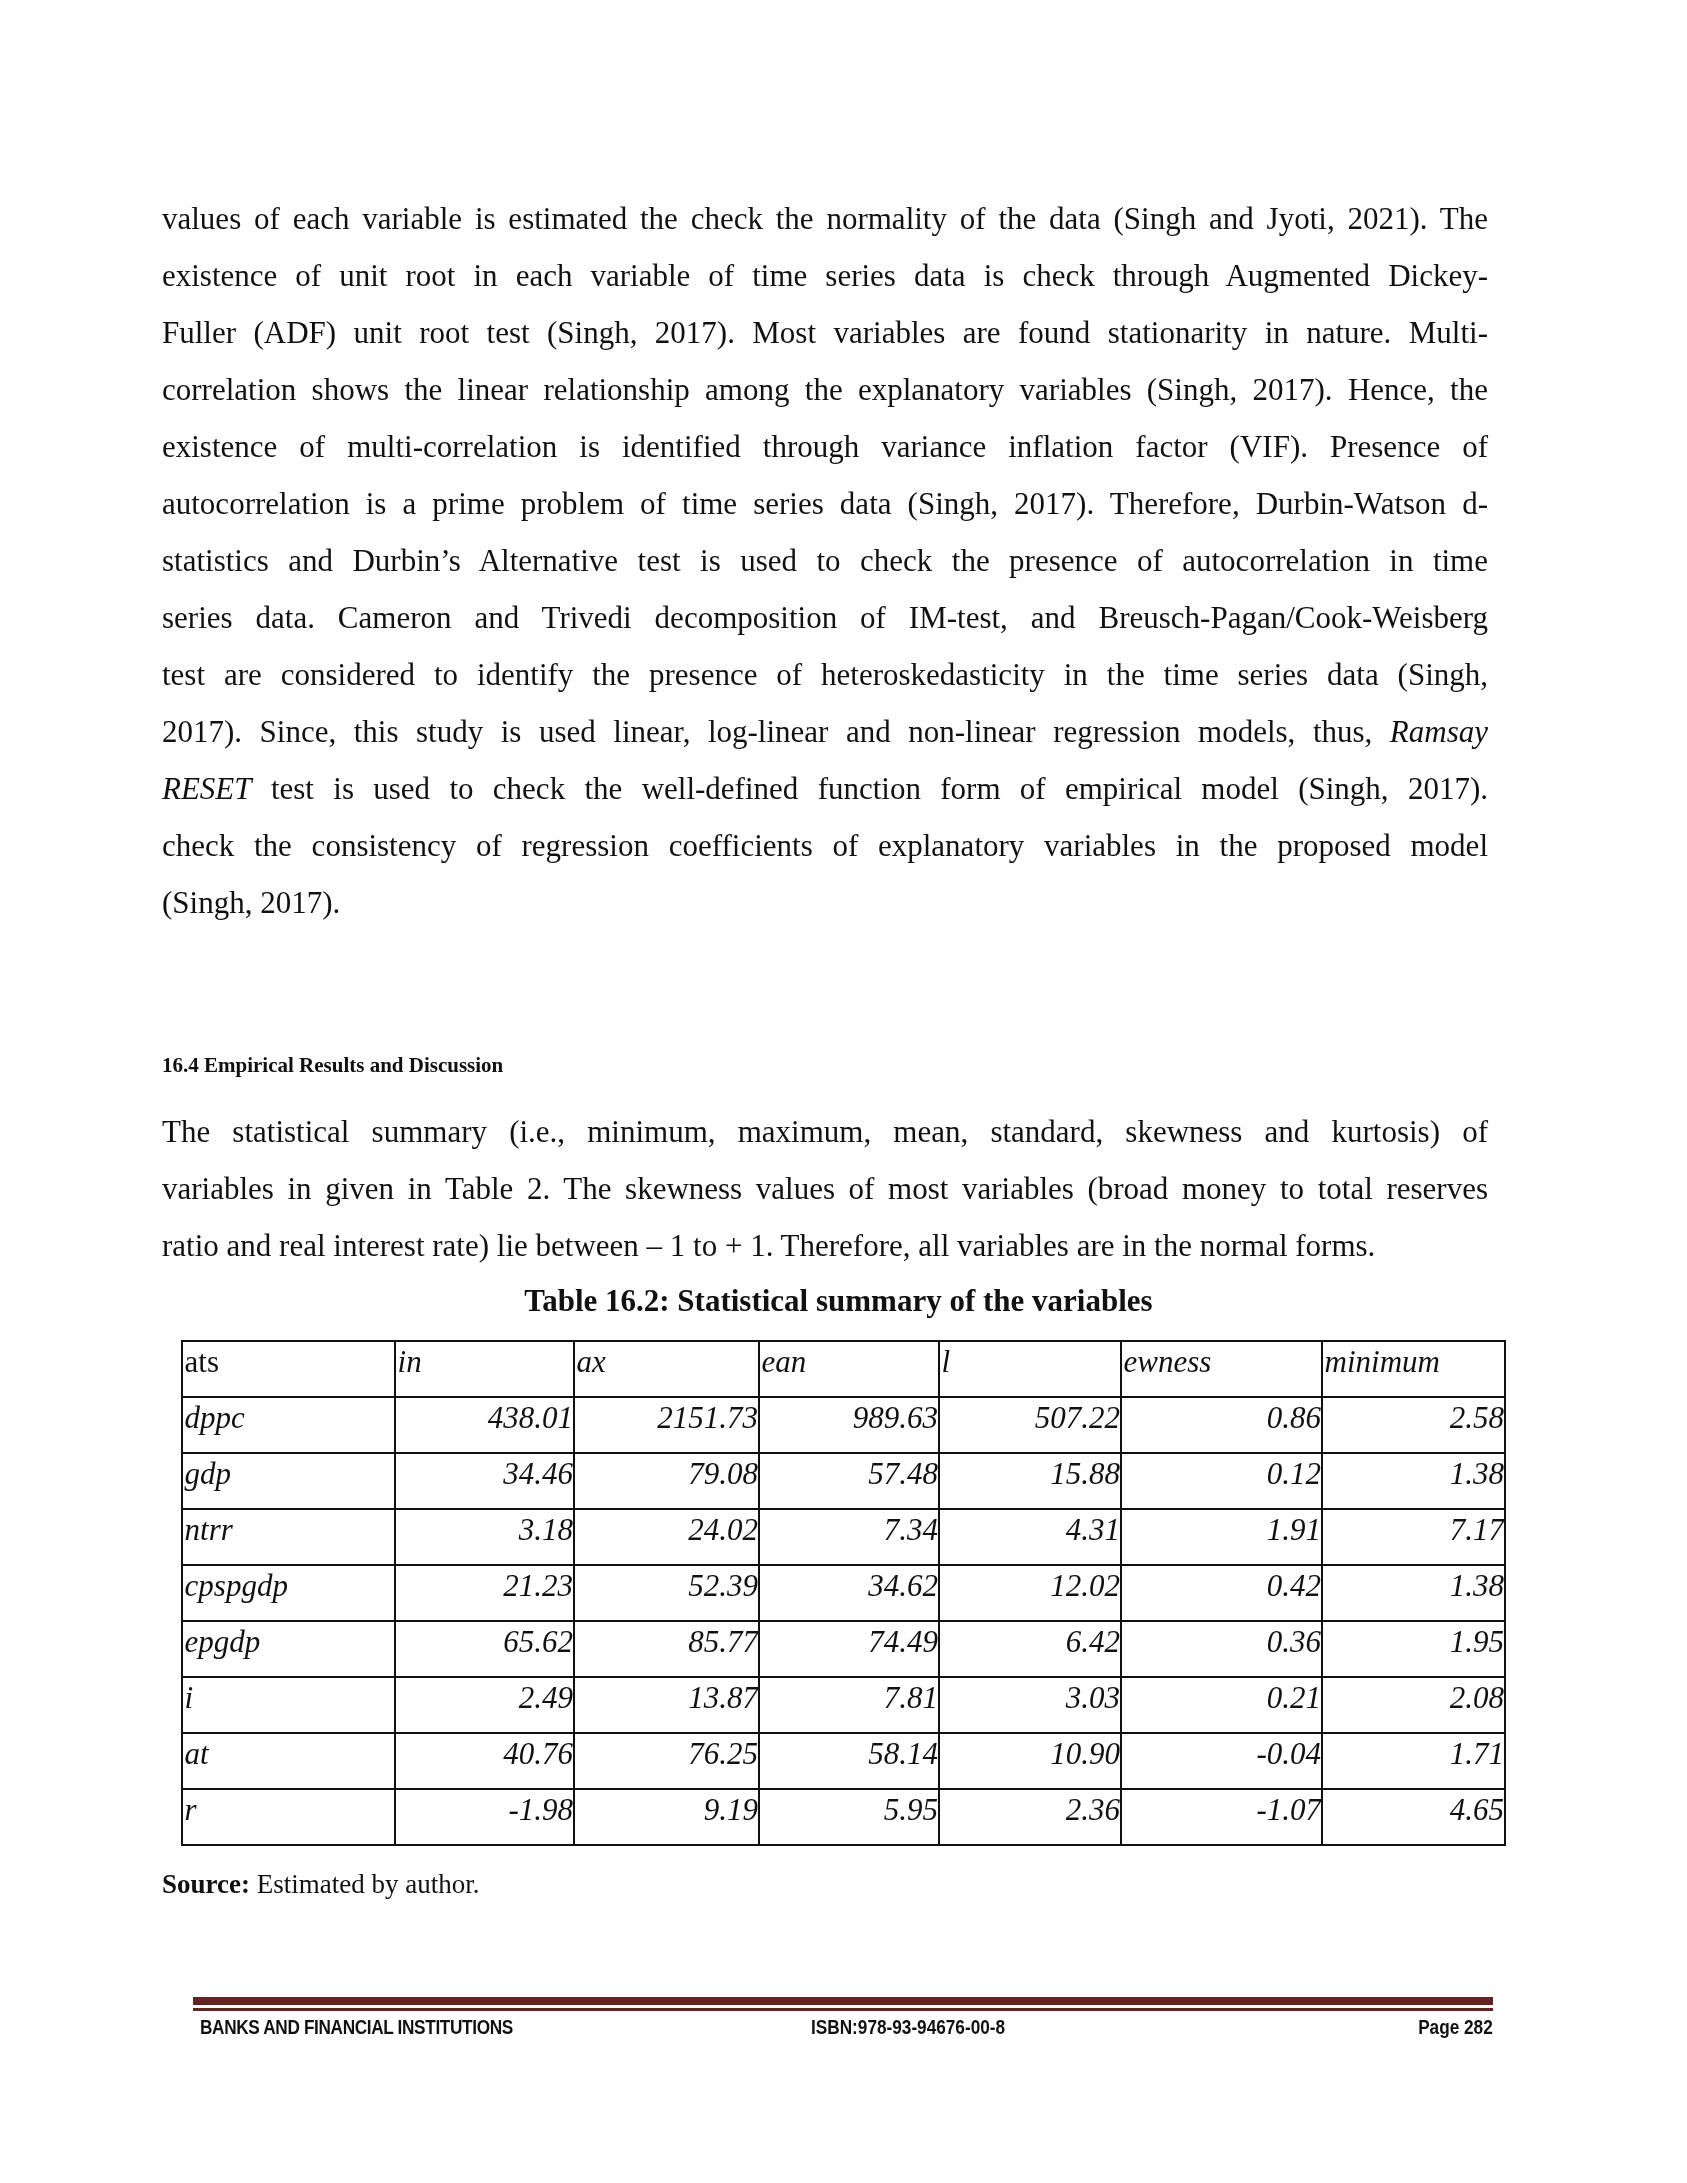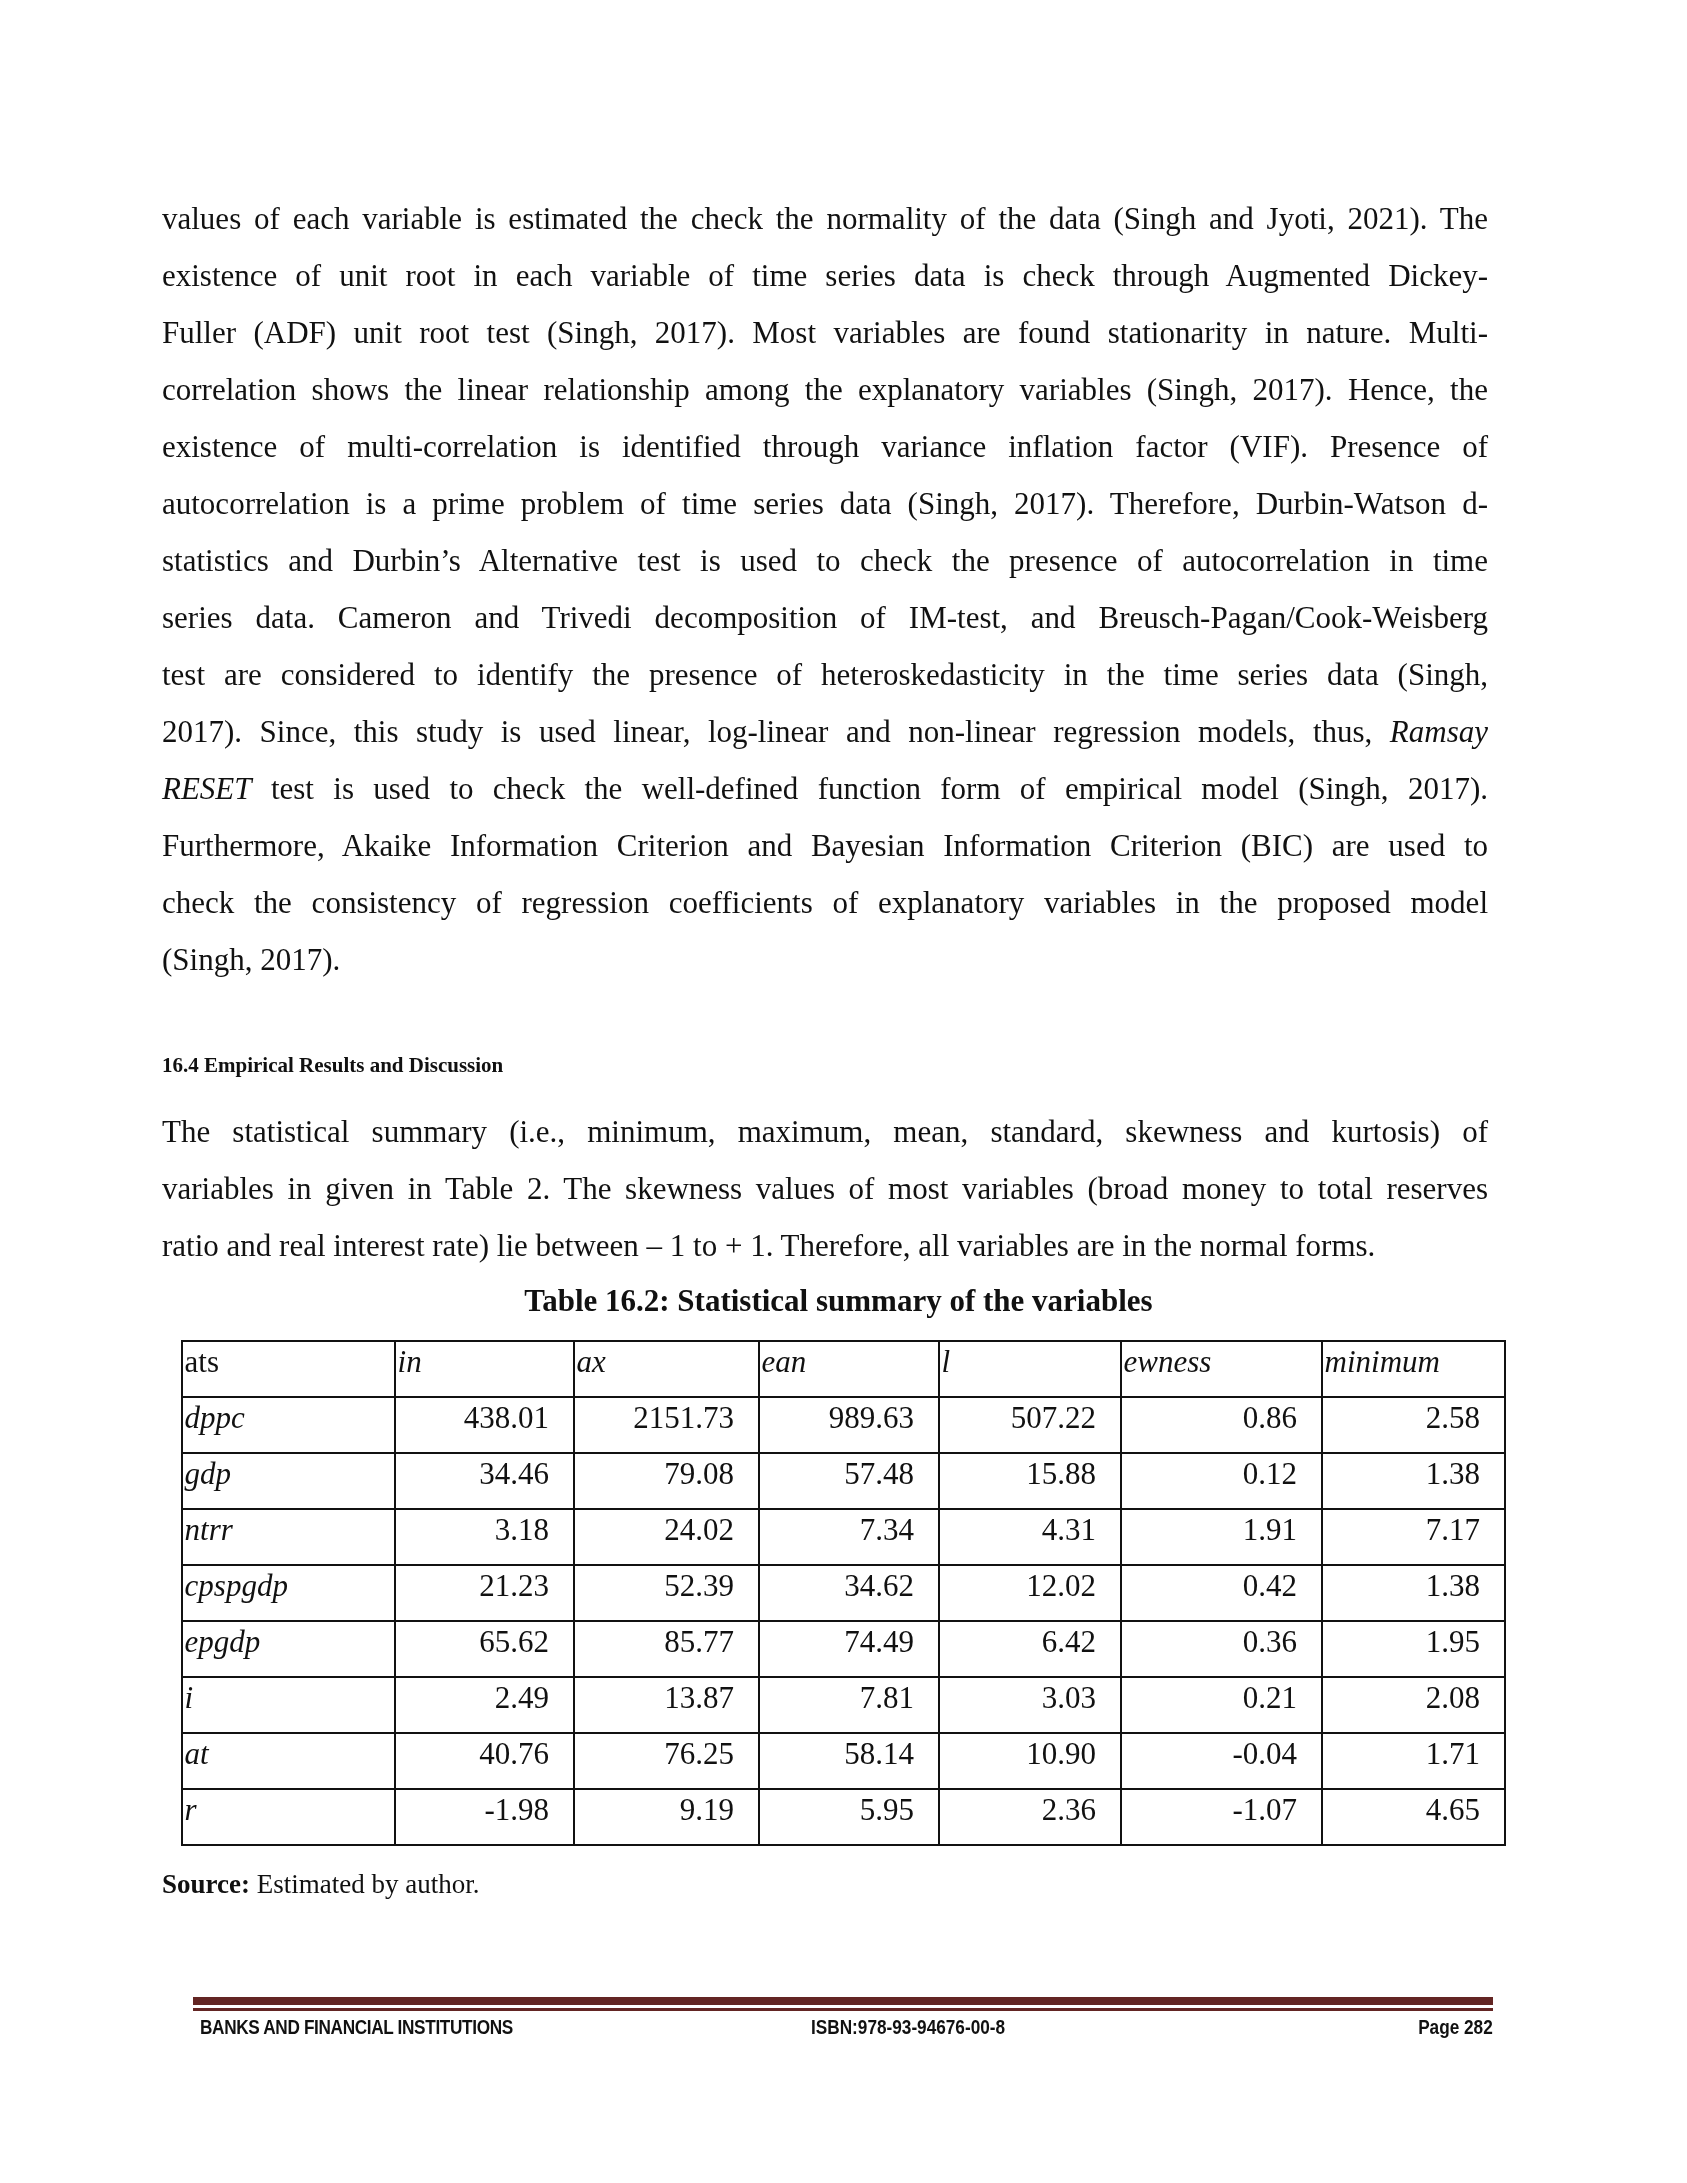--- a/index.html
+++ b/index.html
@@ -30,21 +30,21 @@
     border-collapse: collapse; font-size: 31px;
   }
   table.stats td, table.stats th {
     border: 2.1px solid #111;
     height: 54px; padding: 0 15px 0 1.6px; vertical-align: top;
     line-height: 40px; font-weight: normal;
   }
   table.stats th { text-align: left; font-style: italic; padding-left: 1.6px; }
   table.stats th.first { font-style: normal; }
   table.stats td.var { font-style: italic; text-align: left; }
-  table.stats td.num { text-align: right; padding-right: 24px; }
+  table.stats td.num { text-align: right; padding-right: 0; font-style: italic; }
   .source {
     position: absolute; left: 162px; top: 1869px; font-size: 27px; margin: 0;
   }
   .source b { font-weight: bold; }
   .footer-rule-thick {
     position: absolute; left: 193px; top: 1997px; width: 1300px; height: 8.2px;
     background: #632523;
   }
   .footer-rule-thin {
     position: absolute; left: 193px; top: 2008px; width: 1300px; height: 2.5px;
@@ -67,21 +67,20 @@
   <span class="line">existence of unit root in each variable of time series data is check through Augmented Dickey-</span>
   <span class="line">Fuller (ADF) unit root test (Singh, 2017). Most variables are found stationarity in nature. Multi-</span>
   <span class="line">correlation shows the linear relationship among the explanatory variables (Singh, 2017). Hence, the</span>
   <span class="line">existence of multi-correlation is identified through variance inflation factor (VIF). Presence of</span>
   <span class="line">autocorrelation is a prime problem of time series data (Singh, 2017). Therefore, Durbin-Watson d-</span>
   <span class="line">statistics and Durbin’s Alternative test is used to check the presence of autocorrelation in time</span>
   <span class="line">series data. Cameron and Trivedi decomposition of IM-test, and Breusch-Pagan/Cook-Weisberg</span>
   <span class="line">test are considered to identify the presence of heteroskedasticity in the time series data (Singh,</span>
   <span class="line"><span>2017). Since, this study is used linear, log-linear and non-linear regression models, thus,</span> <i>Ramsay</i></span>
   <span class="line"><i>RESET</i> <span>test is used to check the well-defined function form of empirical model (Singh, 2017).</span></span>
-  <span class="line">Furthermore, Akaike Information Criterion and Bayesian Information Criterion (BIC) are used to</span>
   <span class="line">check the consistency of regression coefficients of explanatory variables in the proposed model</span>
   <span class="line last">(Singh, 2017).</span>
 </div>
 
 <h2 class="heading">16.4 Empirical Results and Discussion</h2>
 
 <div class="para" style="top:1103px;">
   <span class="line">The statistical summary (i.e., minimum, maximum, mean, standard, skewness and kurtosis) of</span>
   <span class="line">variables in given in Table 2. The skewness values of most variables (broad money to total reserves</span>
   <span class="line last">ratio and real interest rate) lie between – 1 to + 1. Therefore, all variables are in the normal forms.</span>

